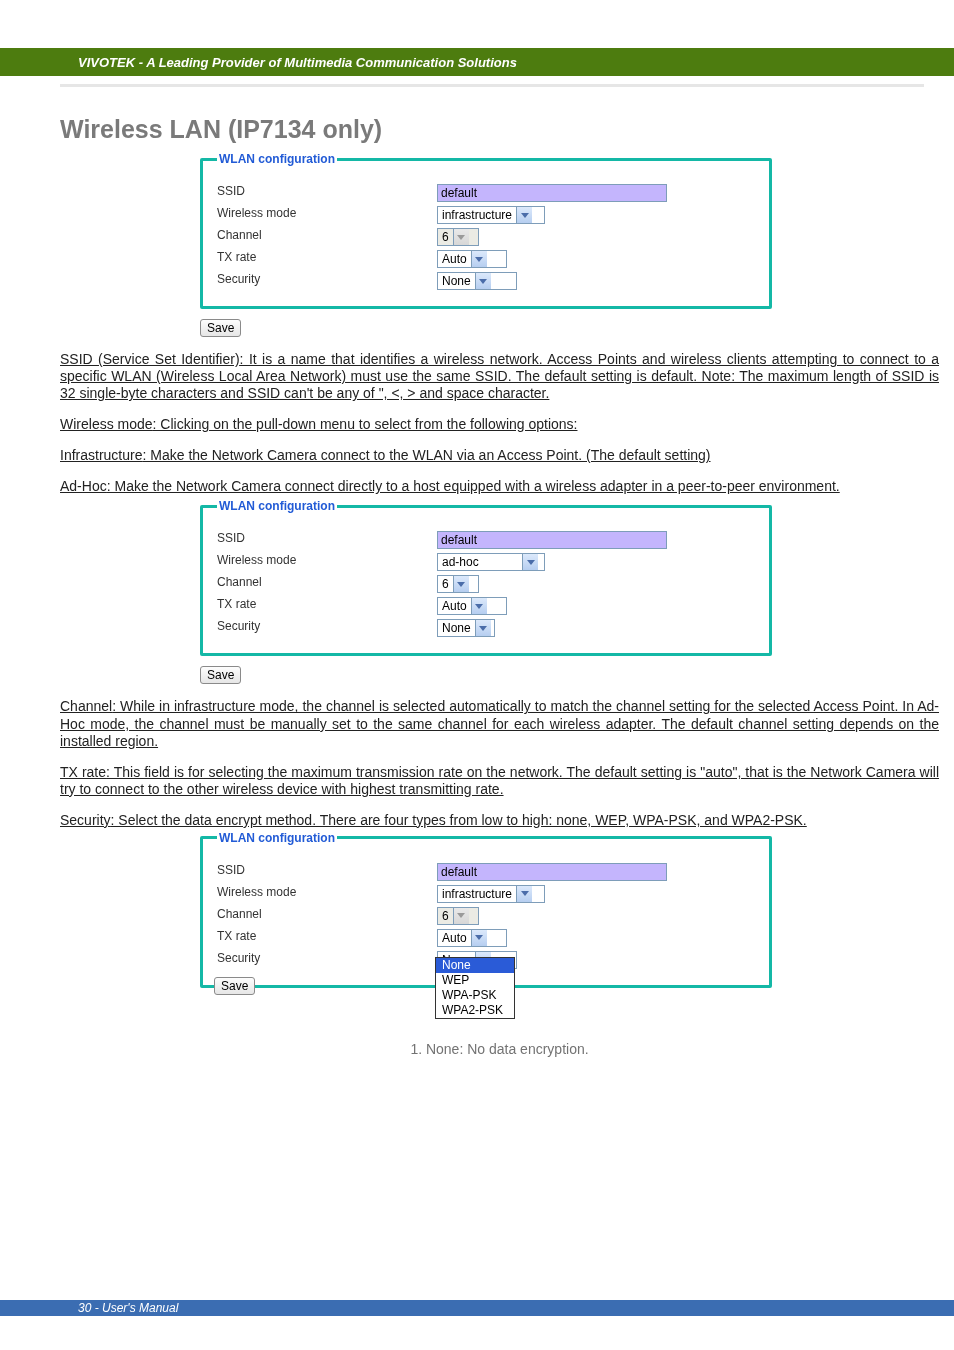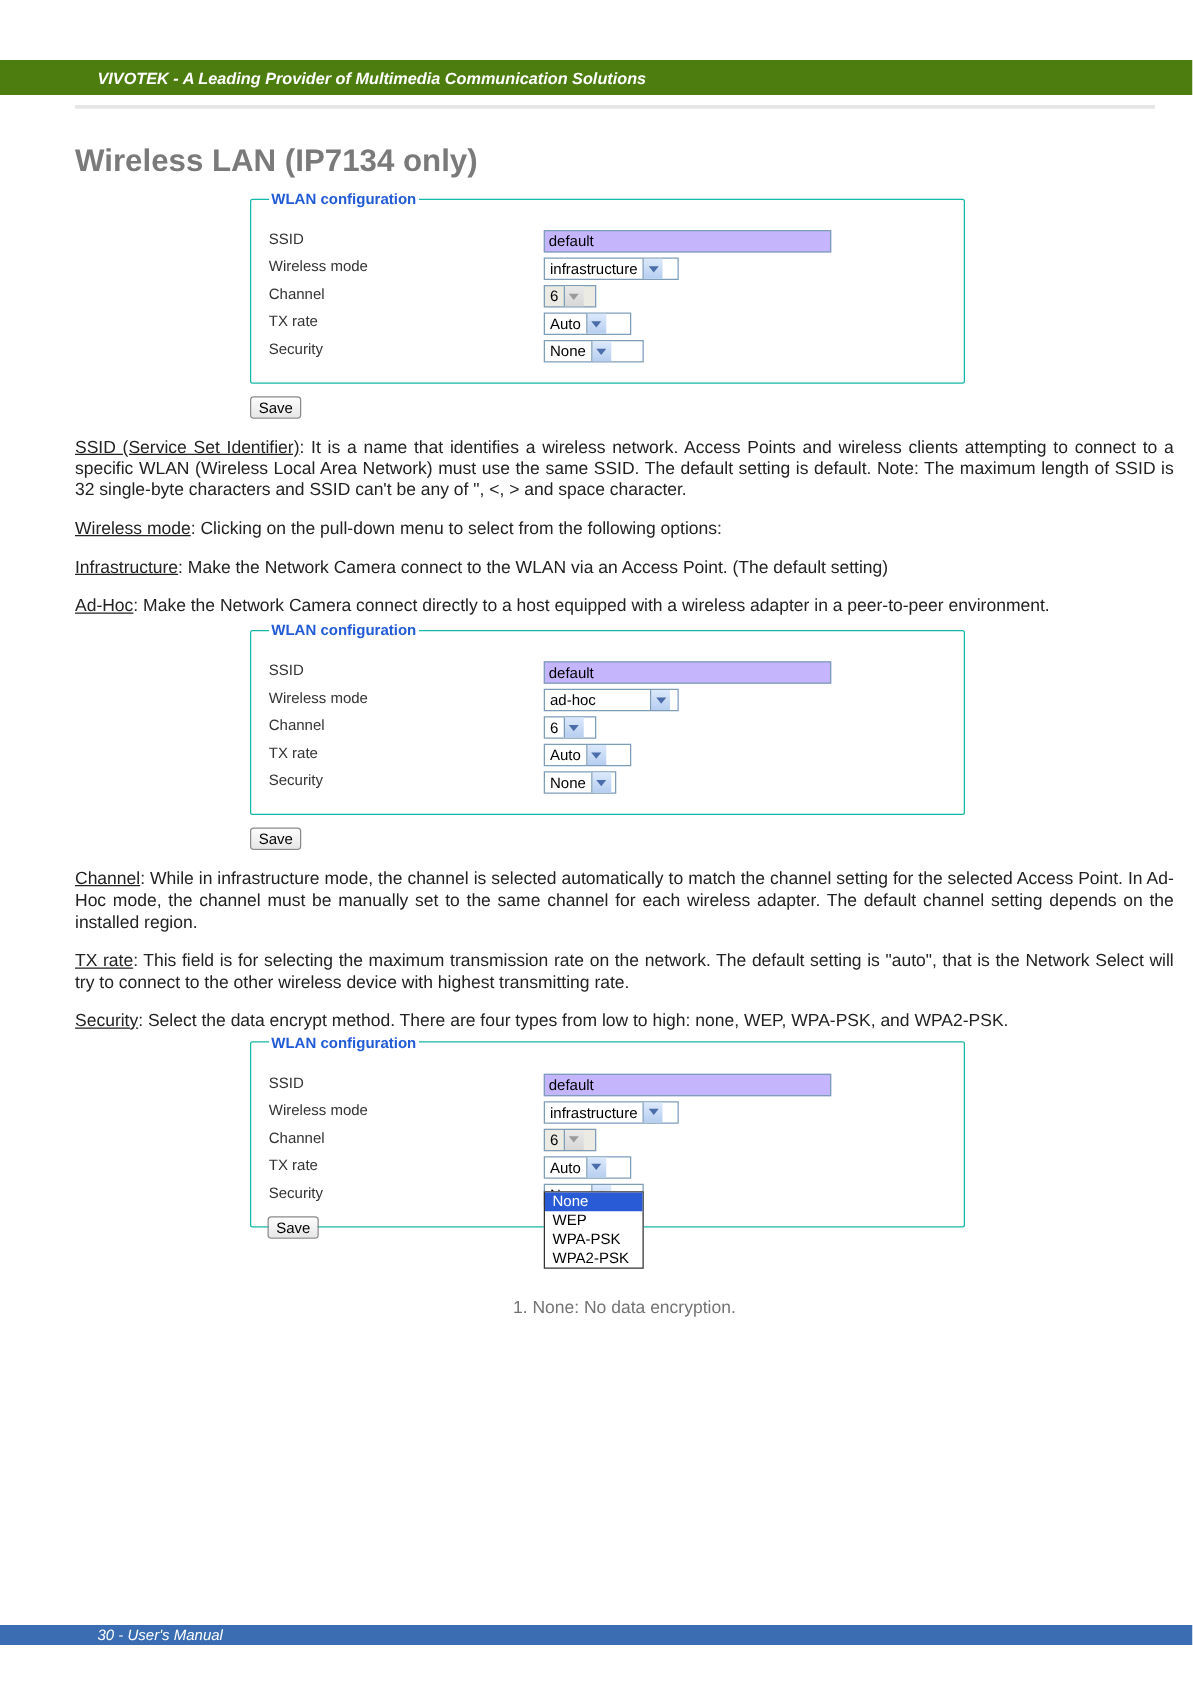--- a/index.html
+++ b/index.html
@@ -2,24 +2,24 @@
 <html><head>
 <meta charset="utf-8">
 <style>
   * { box-sizing: border-box; margin: 0; padding: 0; }
   html, body { width: 954px; background: #fff; font-family: Arial, Helvetica, sans-serif; }
   .page { width: 954px; height: 1350px; position: relative; background: #fff; }
   .header-band { position: absolute; left: 0; right: 0; top: 48px; height: 28px; background: #4d7c0f; color: #fff; font-style: italic; font-weight: bold; font-size: 13px; padding-left: 78px; display: flex; align-items: center; }
   .header-underline { position: absolute; left: 60px; right: 30px; top: 84px; height: 3px; background: #e6e6e6; }
   .content { position: absolute; left: 60px; right: 15px; top: 115px; }
   h2.title { color: #7a7a7a; font-size: 25px; font-weight: bold; margin-bottom: 8px; }
-  .para { font-size: 14px; color: #222; text-align: justify; line-height: 1.22; margin-top: 14px; }
+  .para { font-size: 14px; color: #222; text-align: justify; line-height: 1.22; margin-top: 14px; text-decoration: underline; }
   .para .u { text-decoration: underline; }
   .list-line { font-size: 14px; color: #737373; margin-top: 20px; text-align: center; }
-  fieldset.wlan { border: 1px solid #14b8a6; border-radius: 2px; margin: 4px 0 0 140px; width: 572px; padding: 10px 14px 14px 14px; position: relative; font-family: Tahoma, Arial, sans-serif; }
+  fieldset.wlan { border: 3px solid #14b8a6; border-radius: 2px; margin: 4px 0 0 140px; width: 572px; padding: 10px 14px 14px 14px; position: relative; font-family: Tahoma, Arial, sans-serif; }
   fieldset.wlan legend { color: #225bd6; font-weight: bold; font-size: 12px; padding: 0 2px; }
   .row { display: flex; height: 20px; margin-top: 2px; }
   .row .lab { width: 220px; font-size: 12px; color: #333; }
   .txt { font-family: Tahoma, Arial, sans-serif; font-size: 12px; height: 18px; border: 1px solid #7e9db9; padding: 4px 3px; background: #c4b5fd; }
   .sel { display: inline-flex; align-items: center; height: 18px; border: 1px solid #7e9db9; background: #fff; font-size: 12px; }
   .sel .selv { padding: 0 4px; white-space: nowrap; }
   .sel .selbtn { width: 16px; height: 16px; background: linear-gradient(#dce9fb,#b6cef0); border-left: 1px solid #7e9db9; display:flex; align-items:center; justify-content:center; }
   .sel.disabled { background:#ebebe4; }
   .sel.disabled .selbtn { background: linear-gradient(#e9e9e9,#d7d7d7); }
   .chev { width:0; height:0; border-left:4px solid transparent; border-right:4px solid transparent; border-top:5px solid #4b6da9; }
@@ -136,21 +136,21 @@
         <span class="selv">None</span>
         <span class="selbtn">
               <span class="chev"></span>
             </span>
       </div>
     </div>
   </fieldset>
   <div class="savebtn">Save</div>
 
   <p class="para"><span class="u">Channel</span><span>: While in infrastructure mode, the channel is selected automatically to match the channel setting for the selected Access Point. In Ad-Hoc mode, the channel must be manually set to the same channel for each wireless adapter. The default channel setting depends on the installed region.</span></p>
-  <p class="para"><span class="u">TX rate</span><span>: This field is for selecting the maximum transmission rate on the network. The default setting is "auto", that is the Network Select will try to connect to the other wireless device with highest transmitting rate.</span></p>
+  <p class="para"><span class="u">TX rate</span><span>: This field is for selecting the maximum transmission rate on the network. The default setting is "auto", that is the Network Camera will try to connect to the other wireless device with highest transmitting rate.</span></p>
   <p class="para"><span class="u">Security</span><span>: Select the data encrypt method. There are four types from low to high: none, WEP, WPA-PSK, and WPA2-PSK.</span></p>
 
   
   <div class="fig3-wrap">
     <fieldset class="wlan" style="margin-top:0">
       <legend>WLAN configuration</legend>
       <div style="height:6px"></div>
       <div class="row">
         <div class="lab">SSID</div>
         <input class="txt" style="width: 230px;" value="default">

